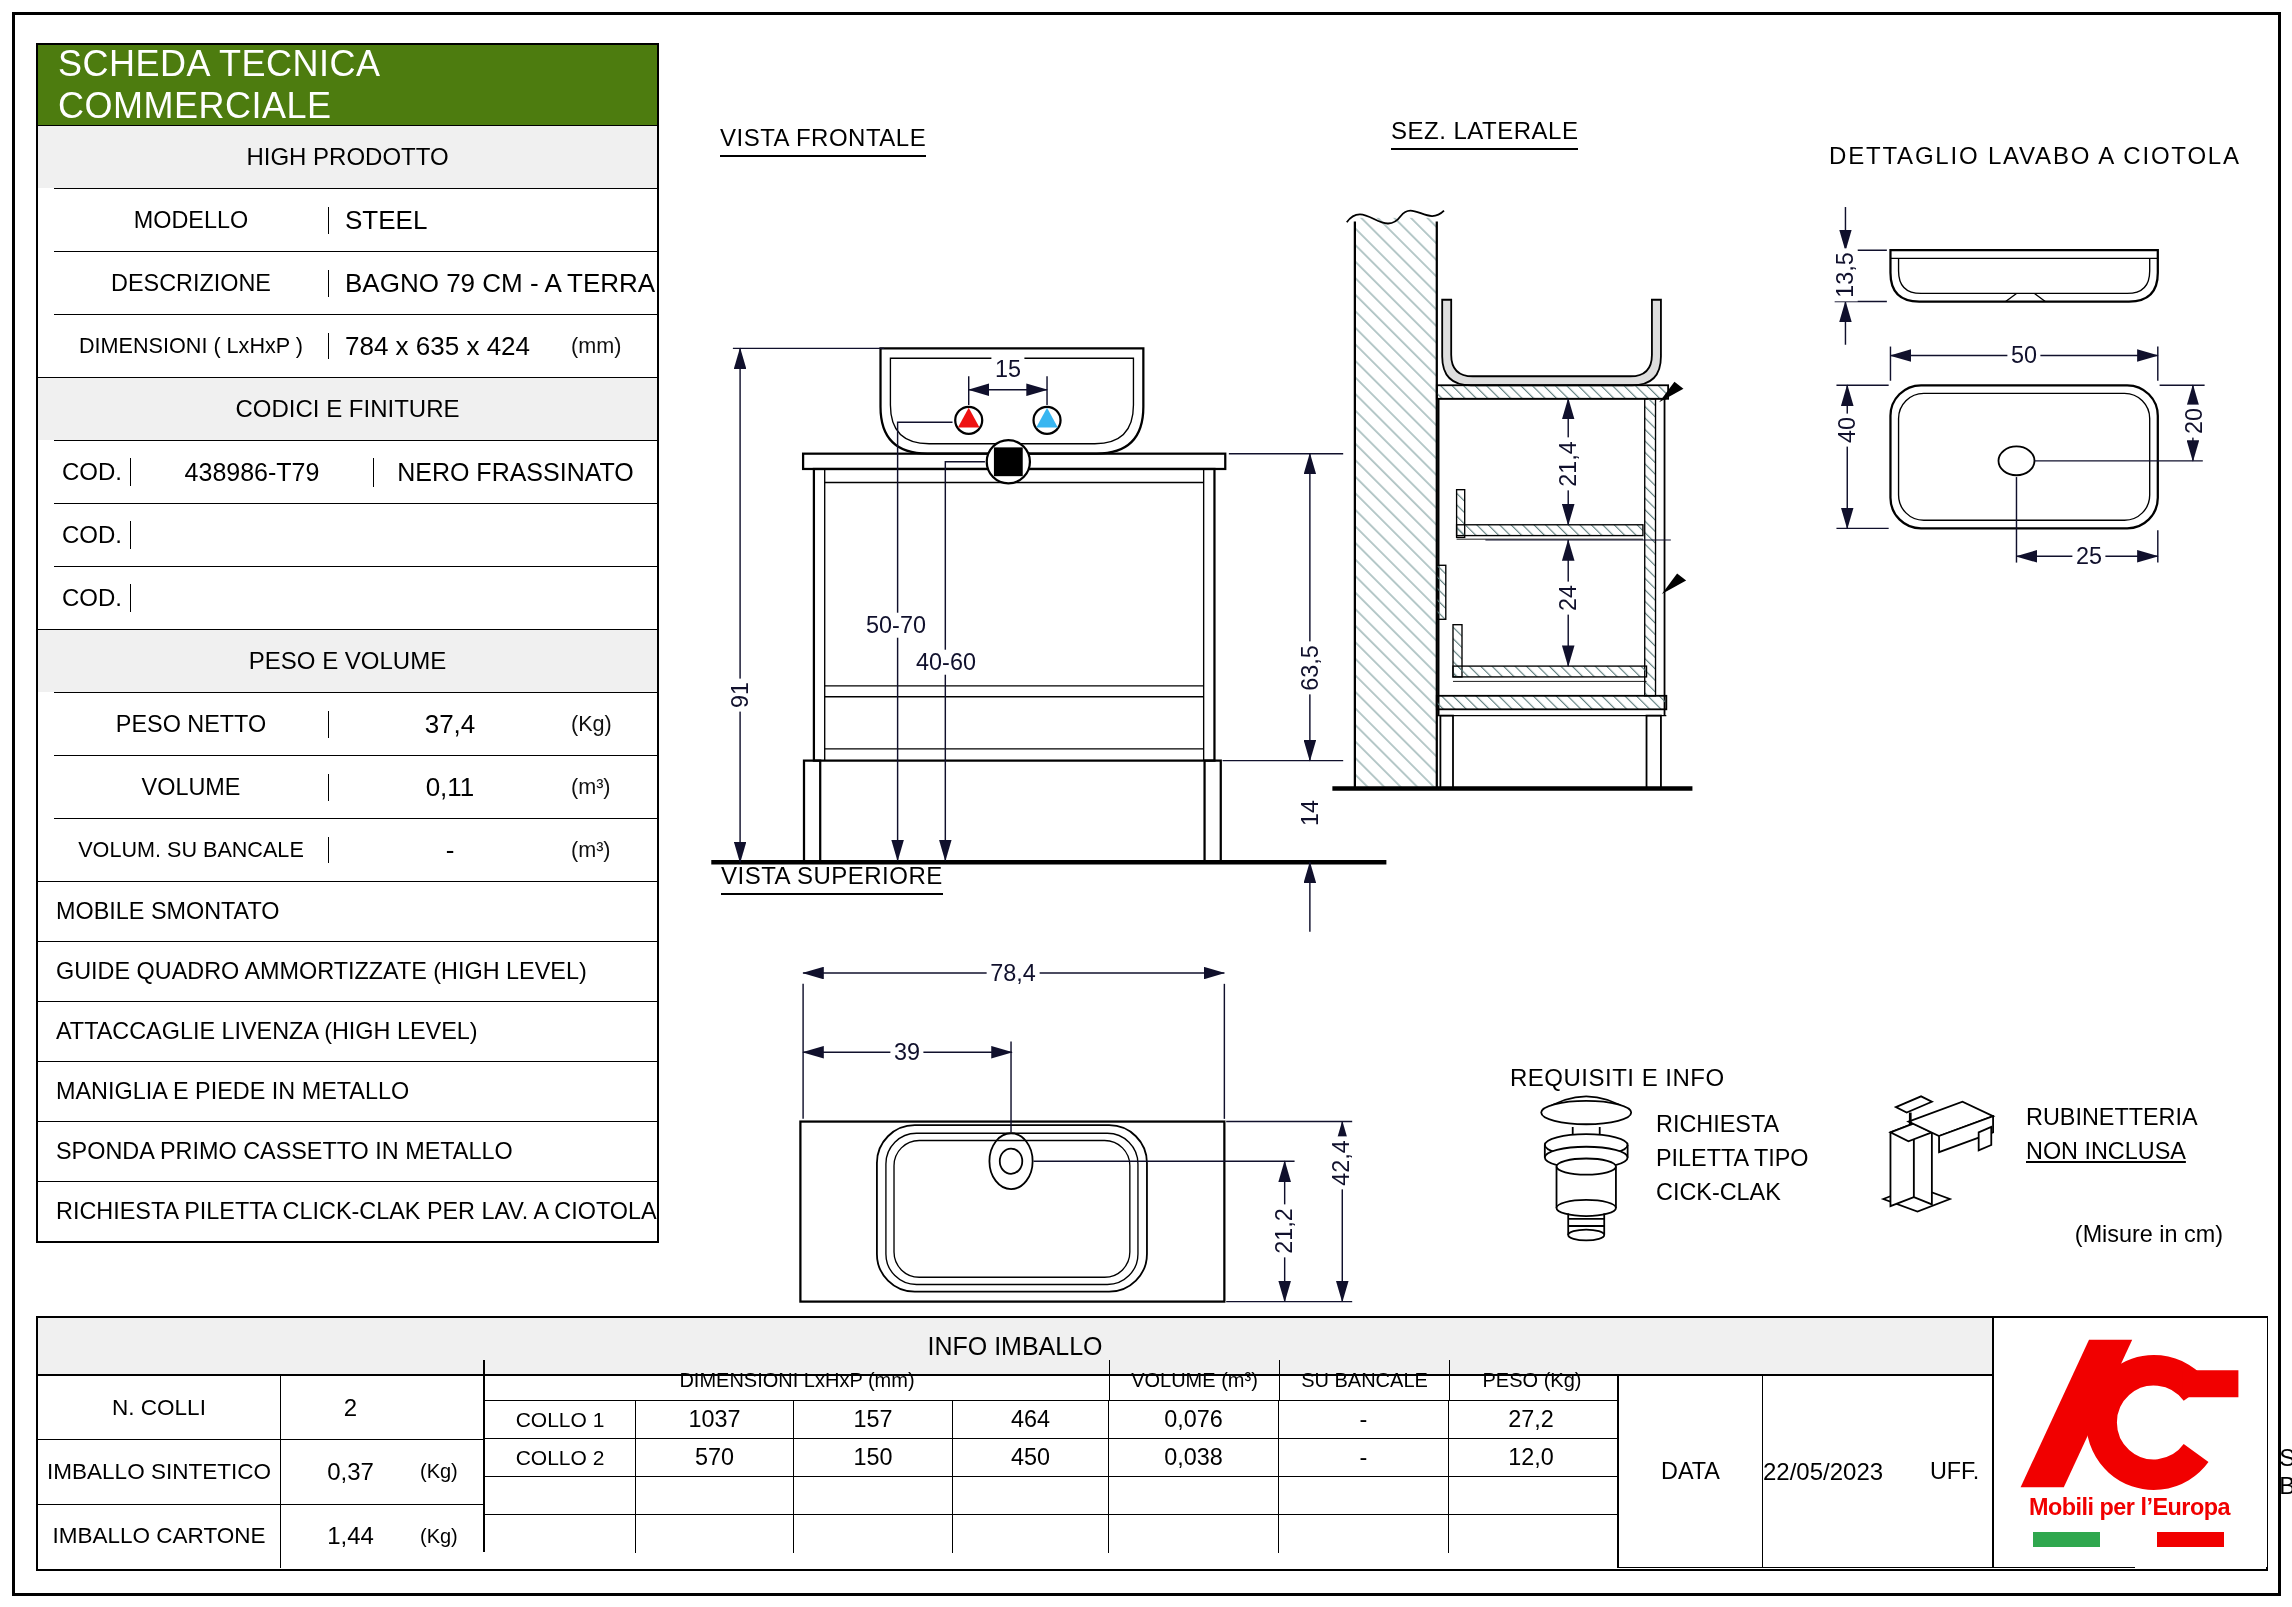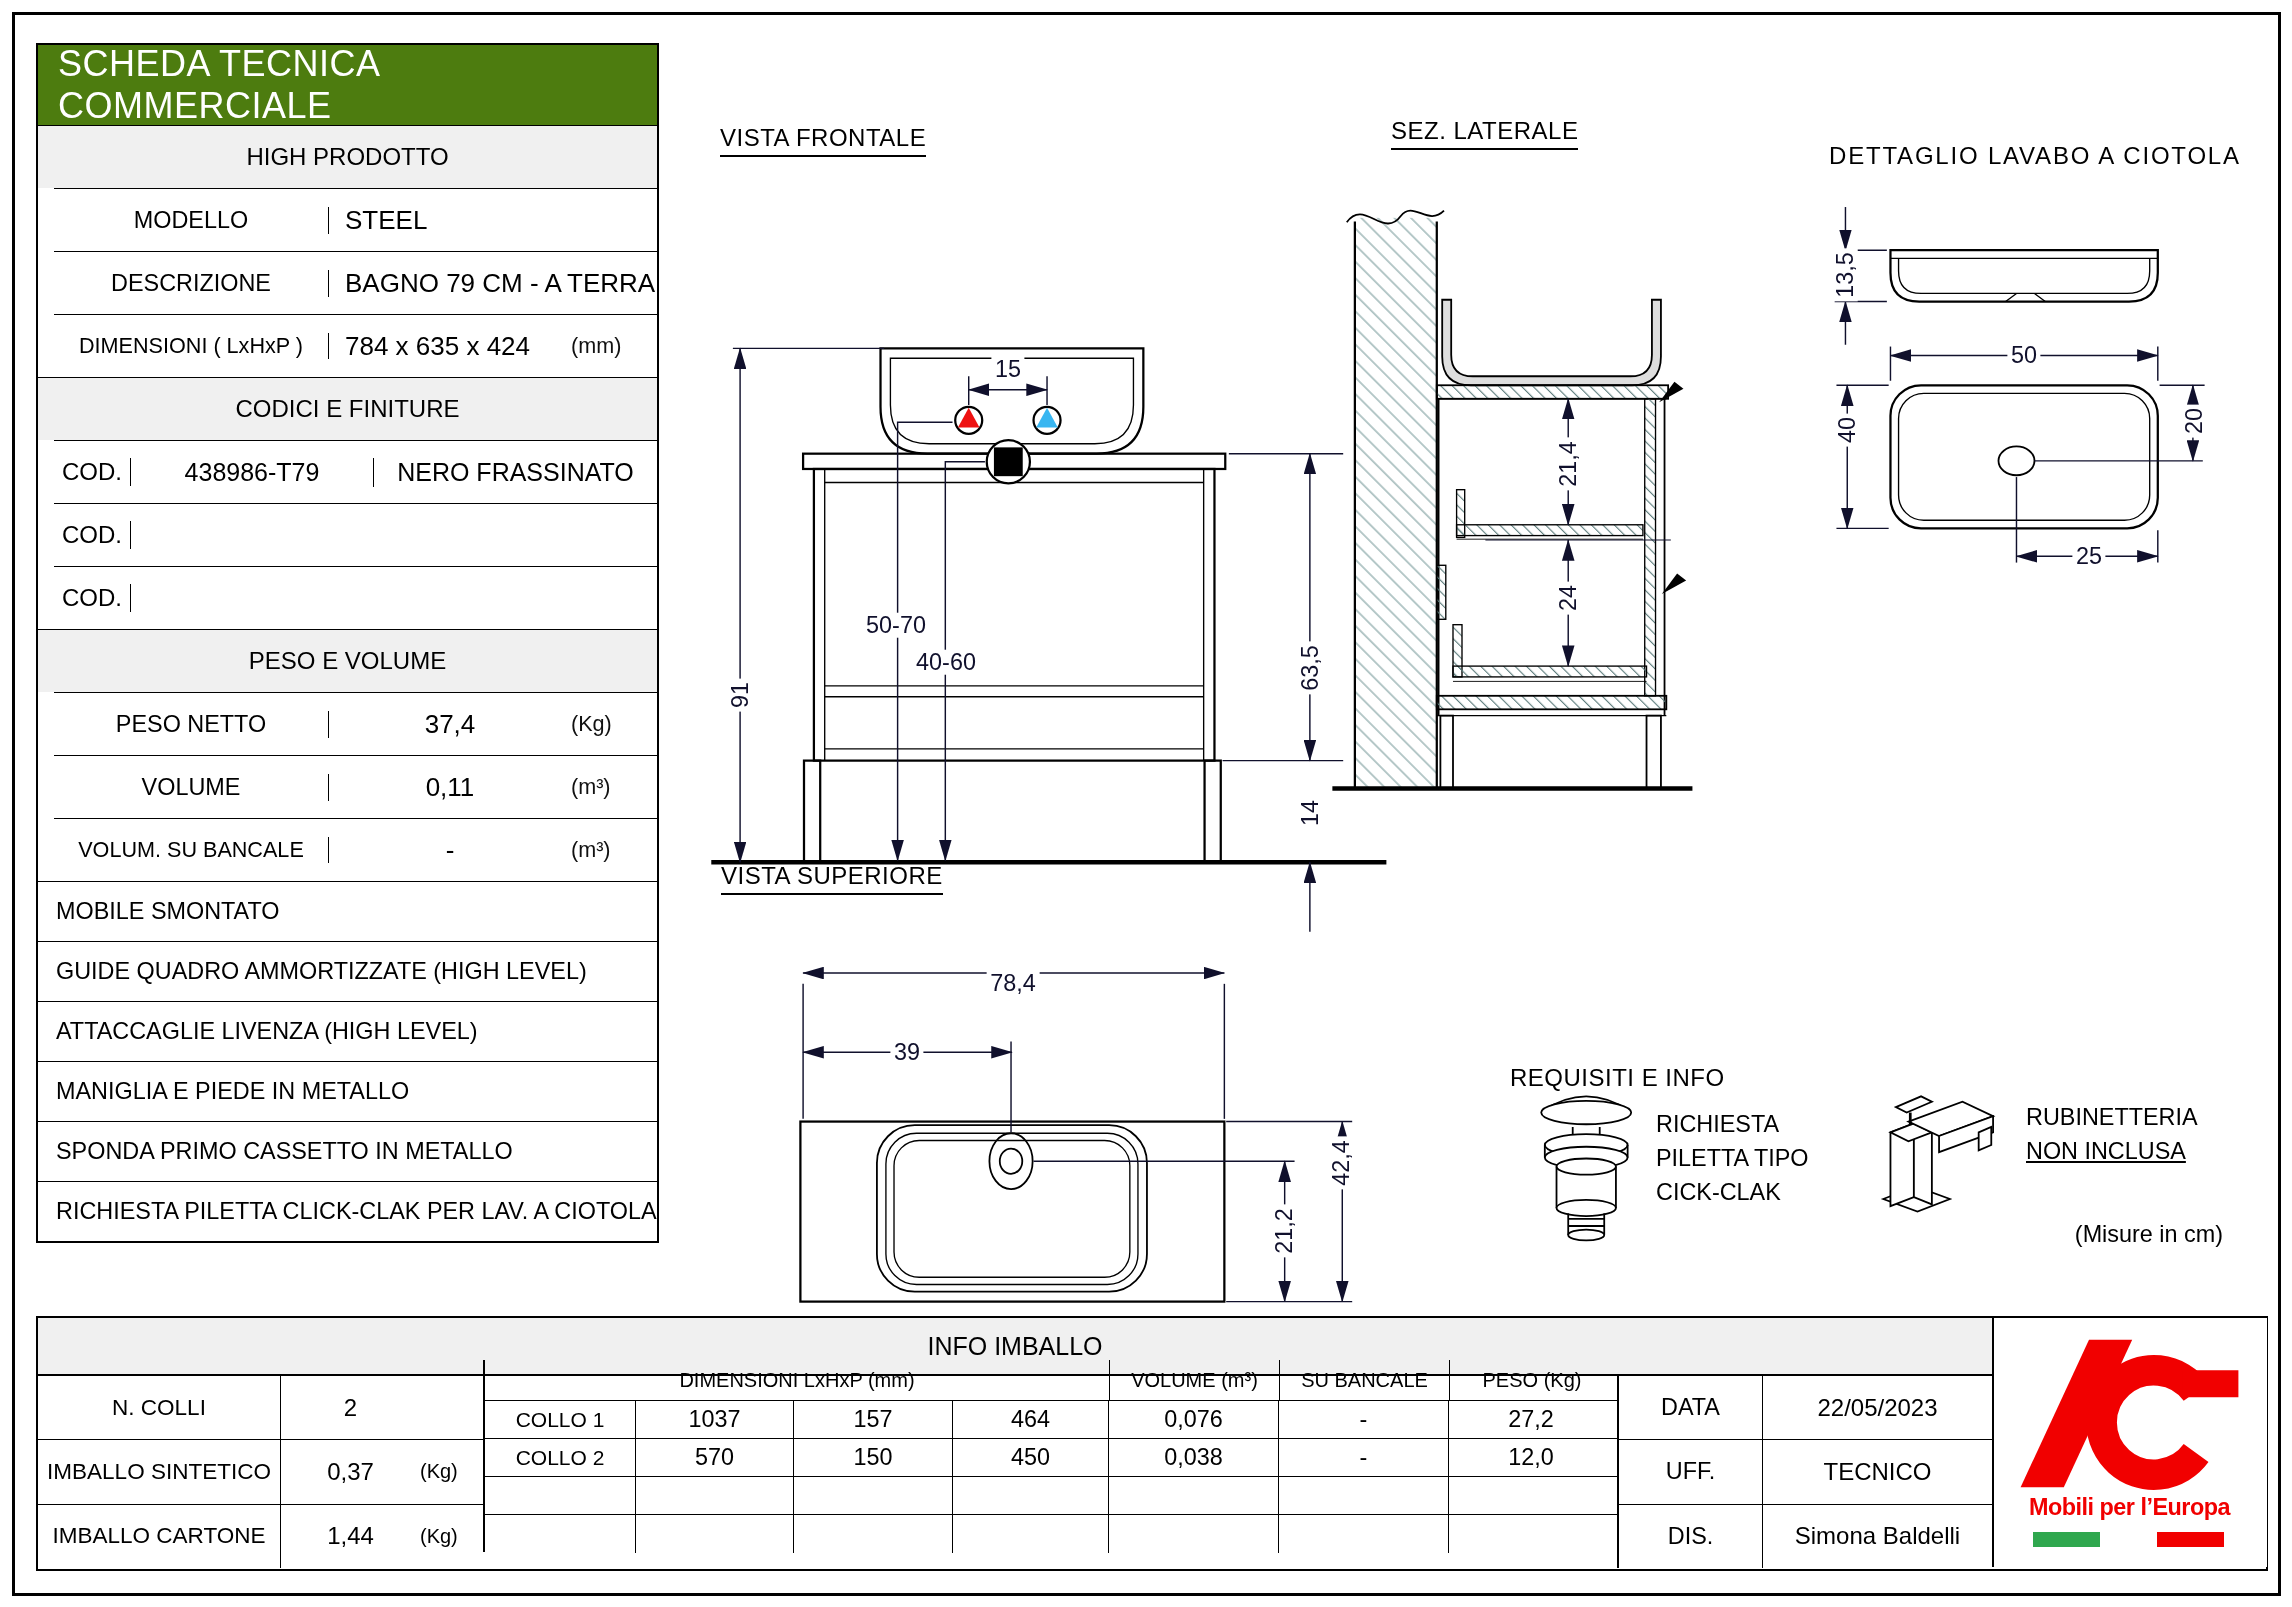--- a/index.html
+++ b/index.html
@@ -42,21 +42,21 @@
   .collo .chead .c-vol{width:170px;}
   .collo .chead .c-ban{width:170px;}
   .collo .chead .c-pes{width:164px;border-right:none;}
   .collo .crow{display:flex;height:38px;border-bottom:1.8px solid #000;font-size:23.4px;}
   .collo .crow:last-child{border-bottom:none;}
   .collo .crow div{display:flex;align-items:center;justify-content:center;border-right:1.8px solid #000;}
   .collo .cc0{width:151px;font-size:21px;}
   .collo .cc1{width:158px;}.collo .cc2{width:159px;}.collo .cc3{width:156px;}
   .collo .cc4{width:170px;}.collo .cc5{width:170px;}
   .collo .cc6{width:164px;border-right:none!important;}
-  .bmeta{position:absolute;left:1579px;top:58px;width:375px;height:192px;border-left:2.7px solid #000;display:flex;flex-direction:column;}
+  .bmeta{position:absolute;left:1579px;top:58px;width:375px;height:192px;border-left:2.7px solid #000;display:flex;flex-direction:row;}
   .bmeta .mrow{flex:1;display:flex;border-bottom:1.8px solid #000;}
   .bmeta .mrow:last-child{border-bottom:none;}
   .bmeta .mlbl{width:144px;border-right:1.8px solid #000;display:flex;align-items:center;justify-content:center;font-size:23.4px;}
   .bmeta .mval{flex:1;display:flex;align-items:center;justify-content:center;font-size:24px;}
   .logobox{position:absolute;left:1954px;top:0;width:275px;height:249px;border-left:2.7px solid #000;background:#fff;}
   .tagline{position:absolute;left:32px;top:176px;width:207px;text-align:center;color:#f10000;
            font-size:23.4px;font-weight:bold;letter-spacing:-0.5px;}
   .bar{position:absolute;top:214px;width:67px;height:15.3px;}
   .bar.g{left:39px;background:#2fa74e;}
   .bar.r{left:163px;background:#f10000;}
@@ -256,21 +256,21 @@
 
   <div class="dim rot" style="left:1568px;top:464px;">21,4</div>
   <div class="dim rot" style="left:1568px;top:598px;">24</div>
 
   <div class="dim rot" style="left:1845px;top:275px;">13,5</div>
   <div class="dim" style="left:2024px;top:355px;">50</div>
   <div class="dim rot" style="left:1847px;top:430px;">40</div>
   <div class="dim rot" style="left:2194px;top:421px;">20</div>
   <div class="dim" style="left:2089px;top:556px;">25</div>
 
-  <div class="dim" style="left:1013px;top:973px;margin-top:10px;">78,4</div>
+  <div class="dim" style="left:1013px;top:973px;">78,4</div>
   <div class="dim" style="left:907px;top:1052px;">39</div>
   <div class="dim rot" style="left:1341px;top:1163px;">42,4</div>
   <div class="dim rot" style="left:1284px;top:1231px;">21,2</div>
 
   <div class="note" style="left:1656px;top:1111px;">RICHIESTA</div>
   <div class="note" style="left:1656px;top:1145px;">PILETTA TIPO</div>
   <div class="note" style="left:1656px;top:1179px;">CICK-CLAK</div>
   <div class="note" style="left:2026px;top:1104px;">RUBINETTERIA</div>
   <div class="note" style="left:2026px;top:1138px;text-decoration:underline;">NON INCLUSA</div>
   <div class="note" style="left:2061px;top:1221px;width:162px;text-align:right;">(Misure in cm)</div>

